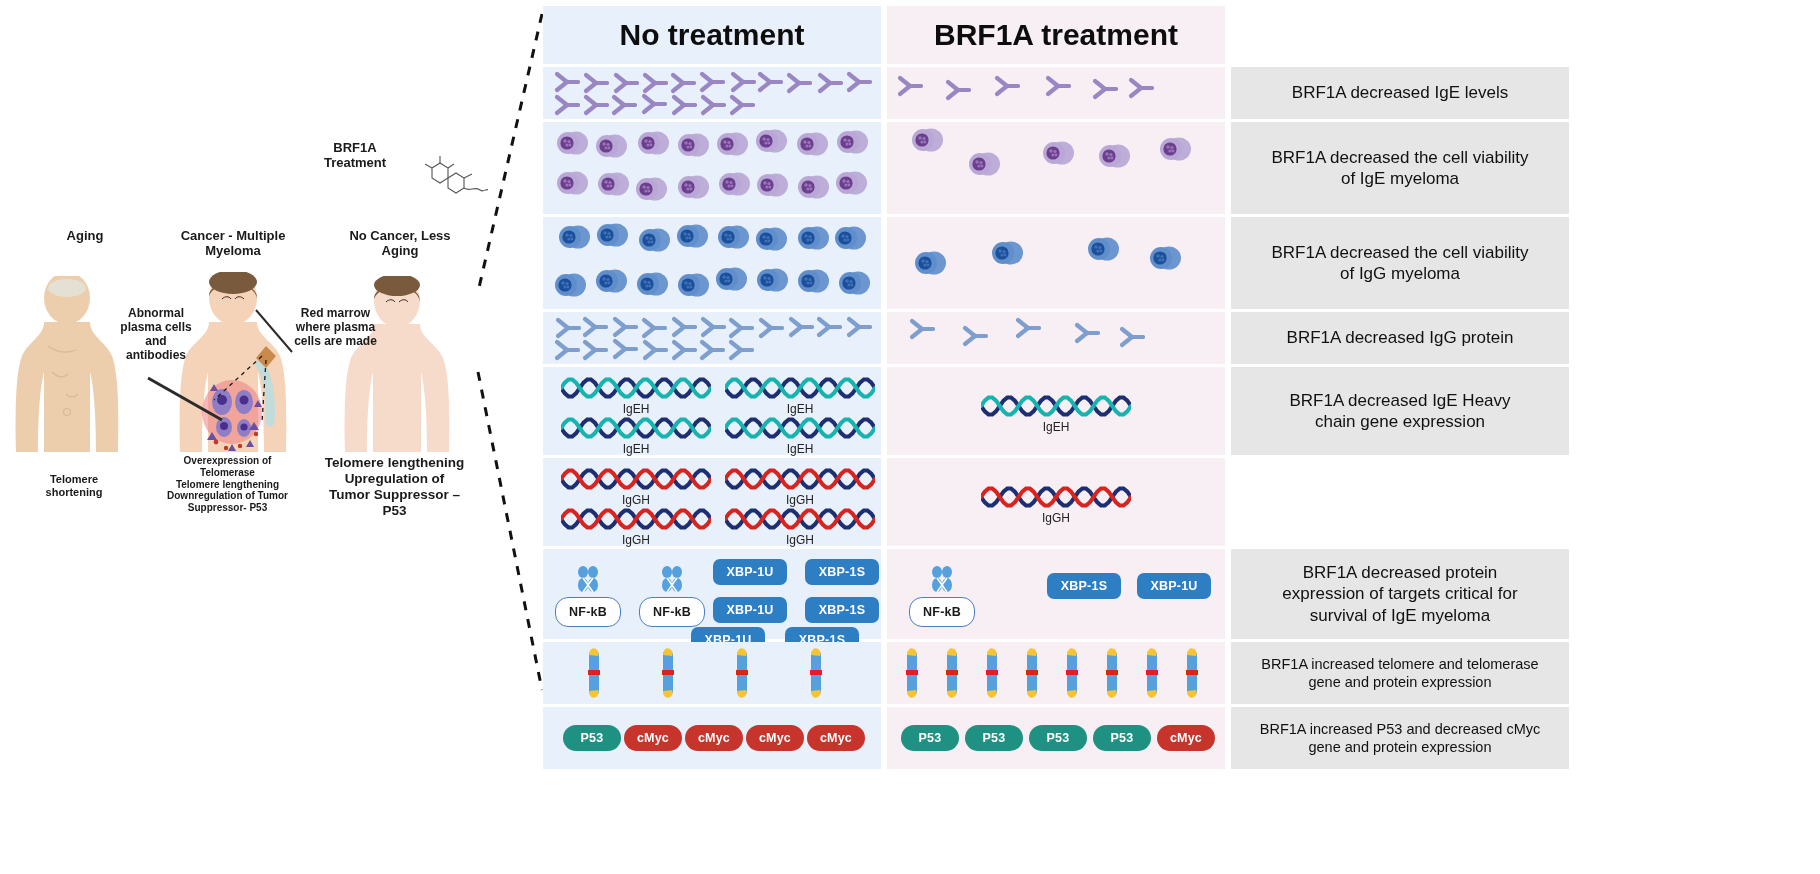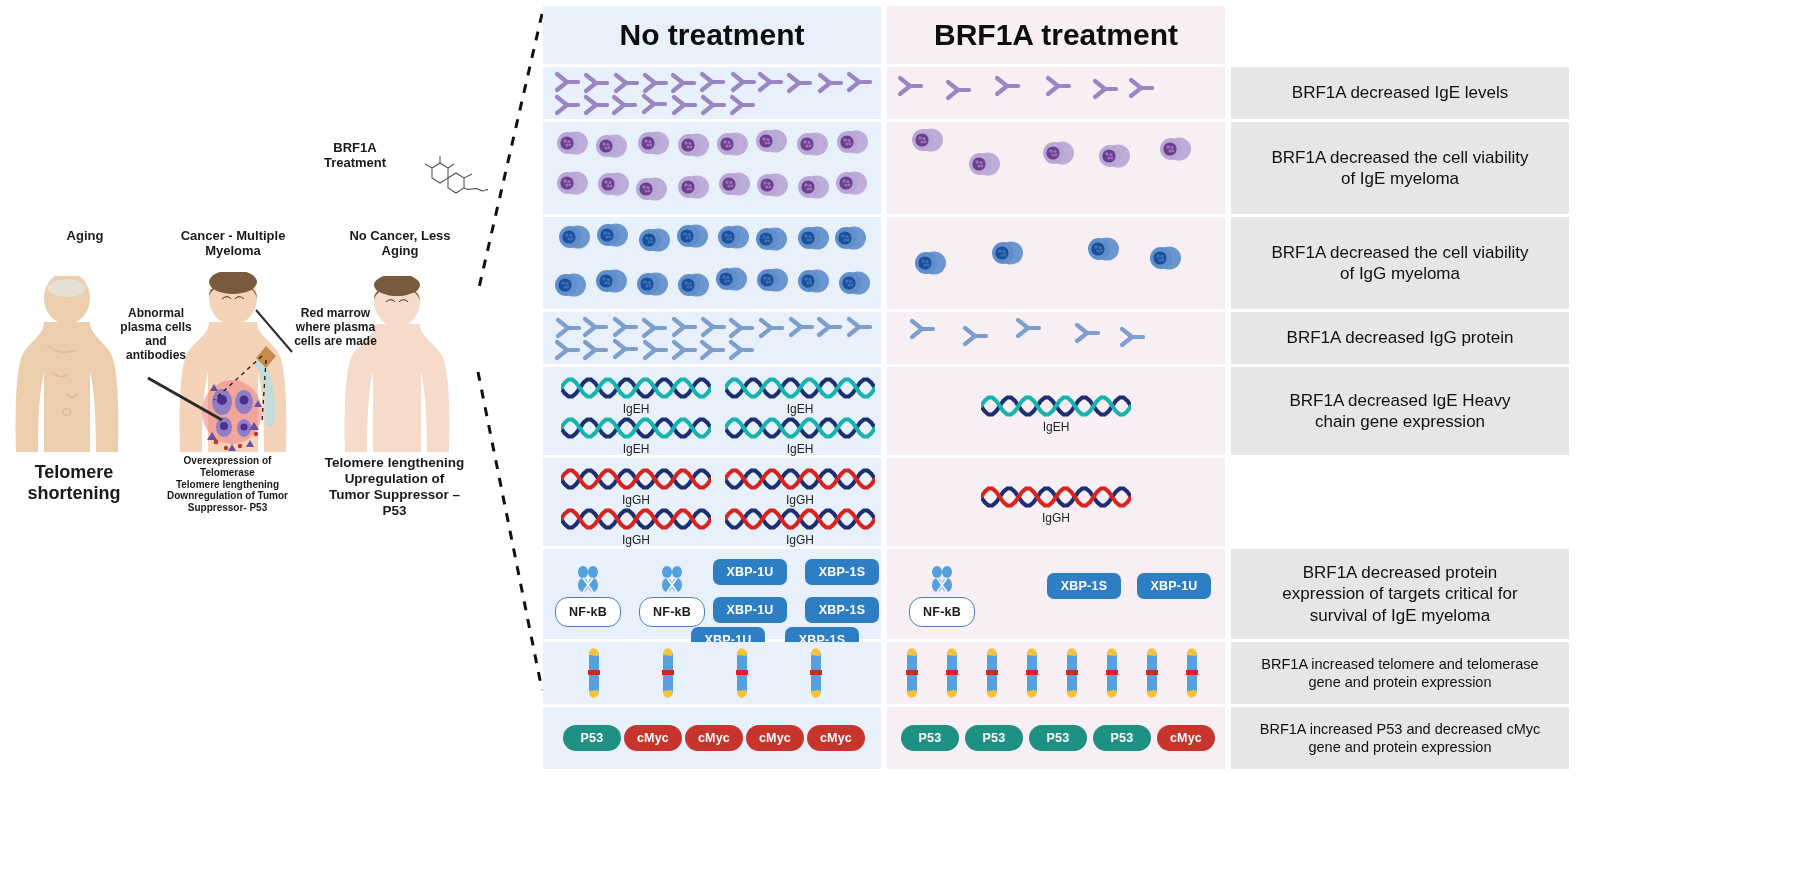--- a/index.html
+++ b/index.html
@@ -17,21 +17,21 @@
   .lbl { position: absolute; text-align: center; font-weight: bold; color: #1a1a1a; line-height: 1.18; }
 
   #brf1a-treatment-label { left: 300px; top: 140px; width: 110px; font-size: 13px; }
   #aging-label     { left: 30px;  top: 228px; width: 110px; font-size: 13px; }
   #cancer-label    { left: 168px; top: 228px; width: 130px; font-size: 13px; }
   #nocancer-label  { left: 345px; top: 228px; width: 110px; font-size: 13px; }
 
   #abnormal-label  { left: 110px; top: 306px; width: 92px; font-size: 12px; }
   #redmarrow-label { left: 288px; top: 306px; width: 95px; font-size: 12px; }
 
-  #telomere-short-label { left: 14px;  top: 462px; width: 120px; font-size: 18px; }
+  #telomere-short-label { left: 14px;  top: 473px; width: 120px; font-size: 11px; }
   #myeloma-desc-label   { left: 140px; top: 455px; width: 175px; font-size: 10px; }
   #treated-desc-label   { left: 312px; top: 455px; width: 165px; font-size: 13.5px; }
 
   
   .figure { position: absolute; }
 
   
   #chem-structure { position: absolute; left: 418px; top: 152px; width: 70px; height: 62px; }
 
   

